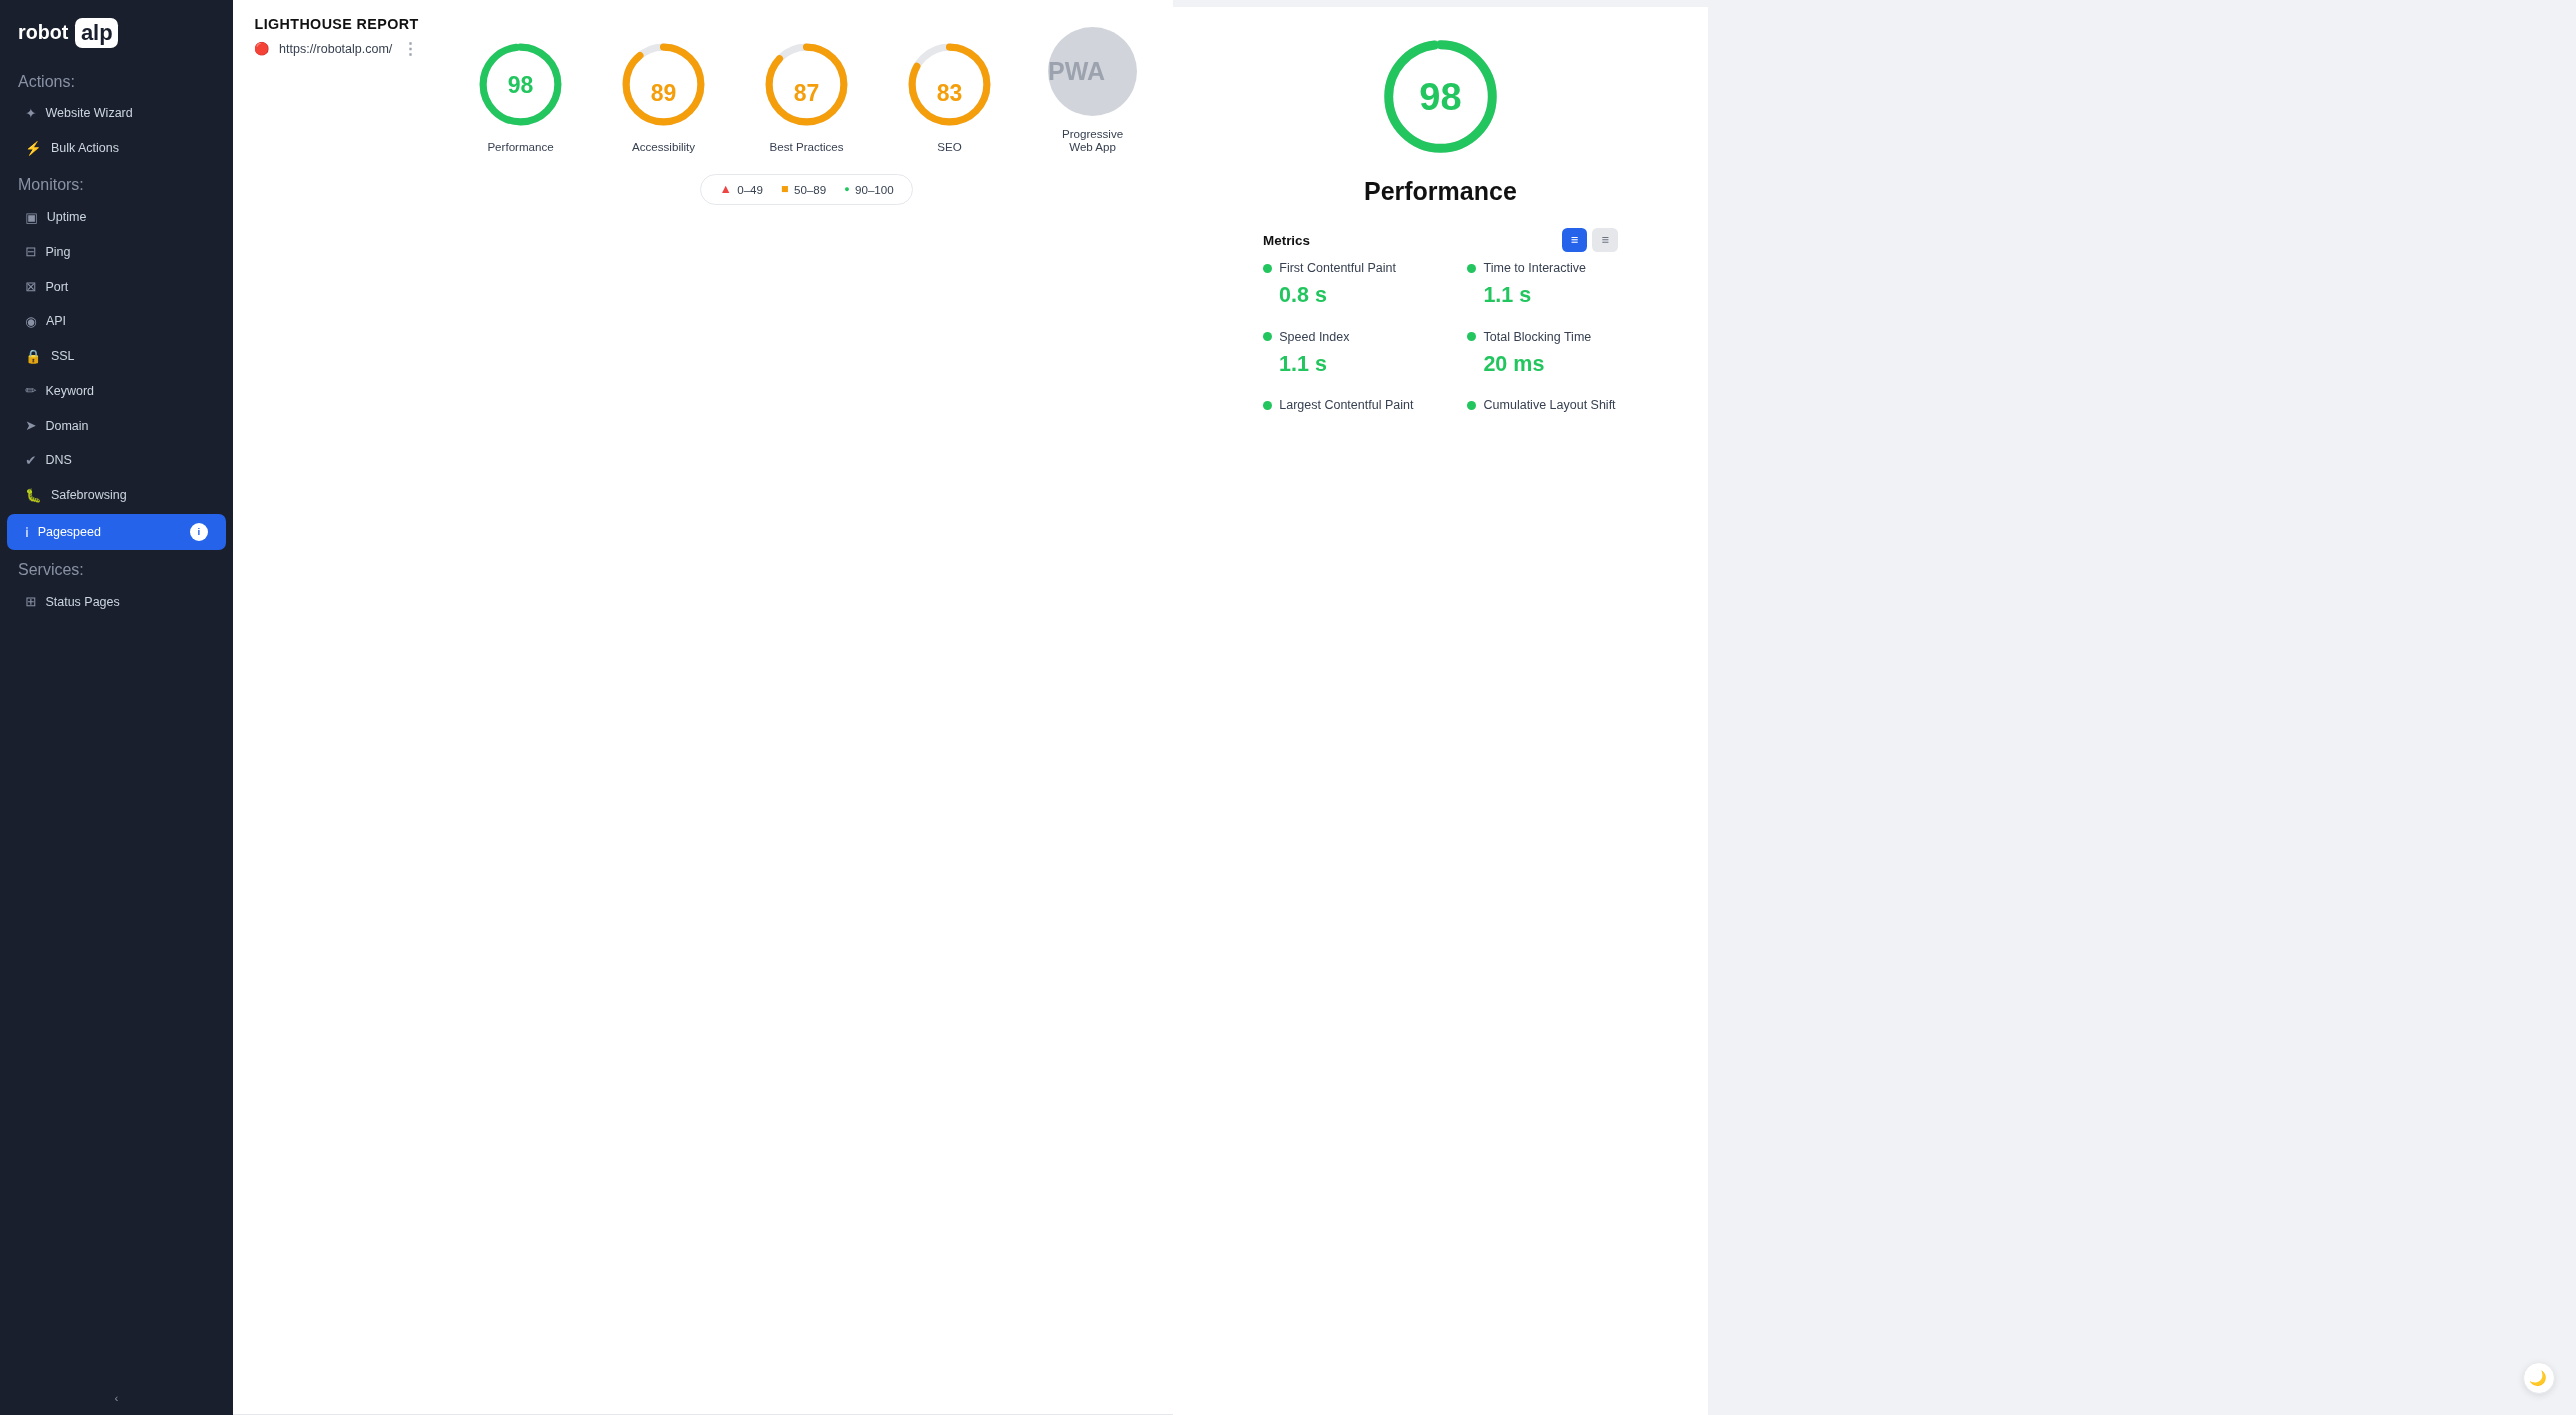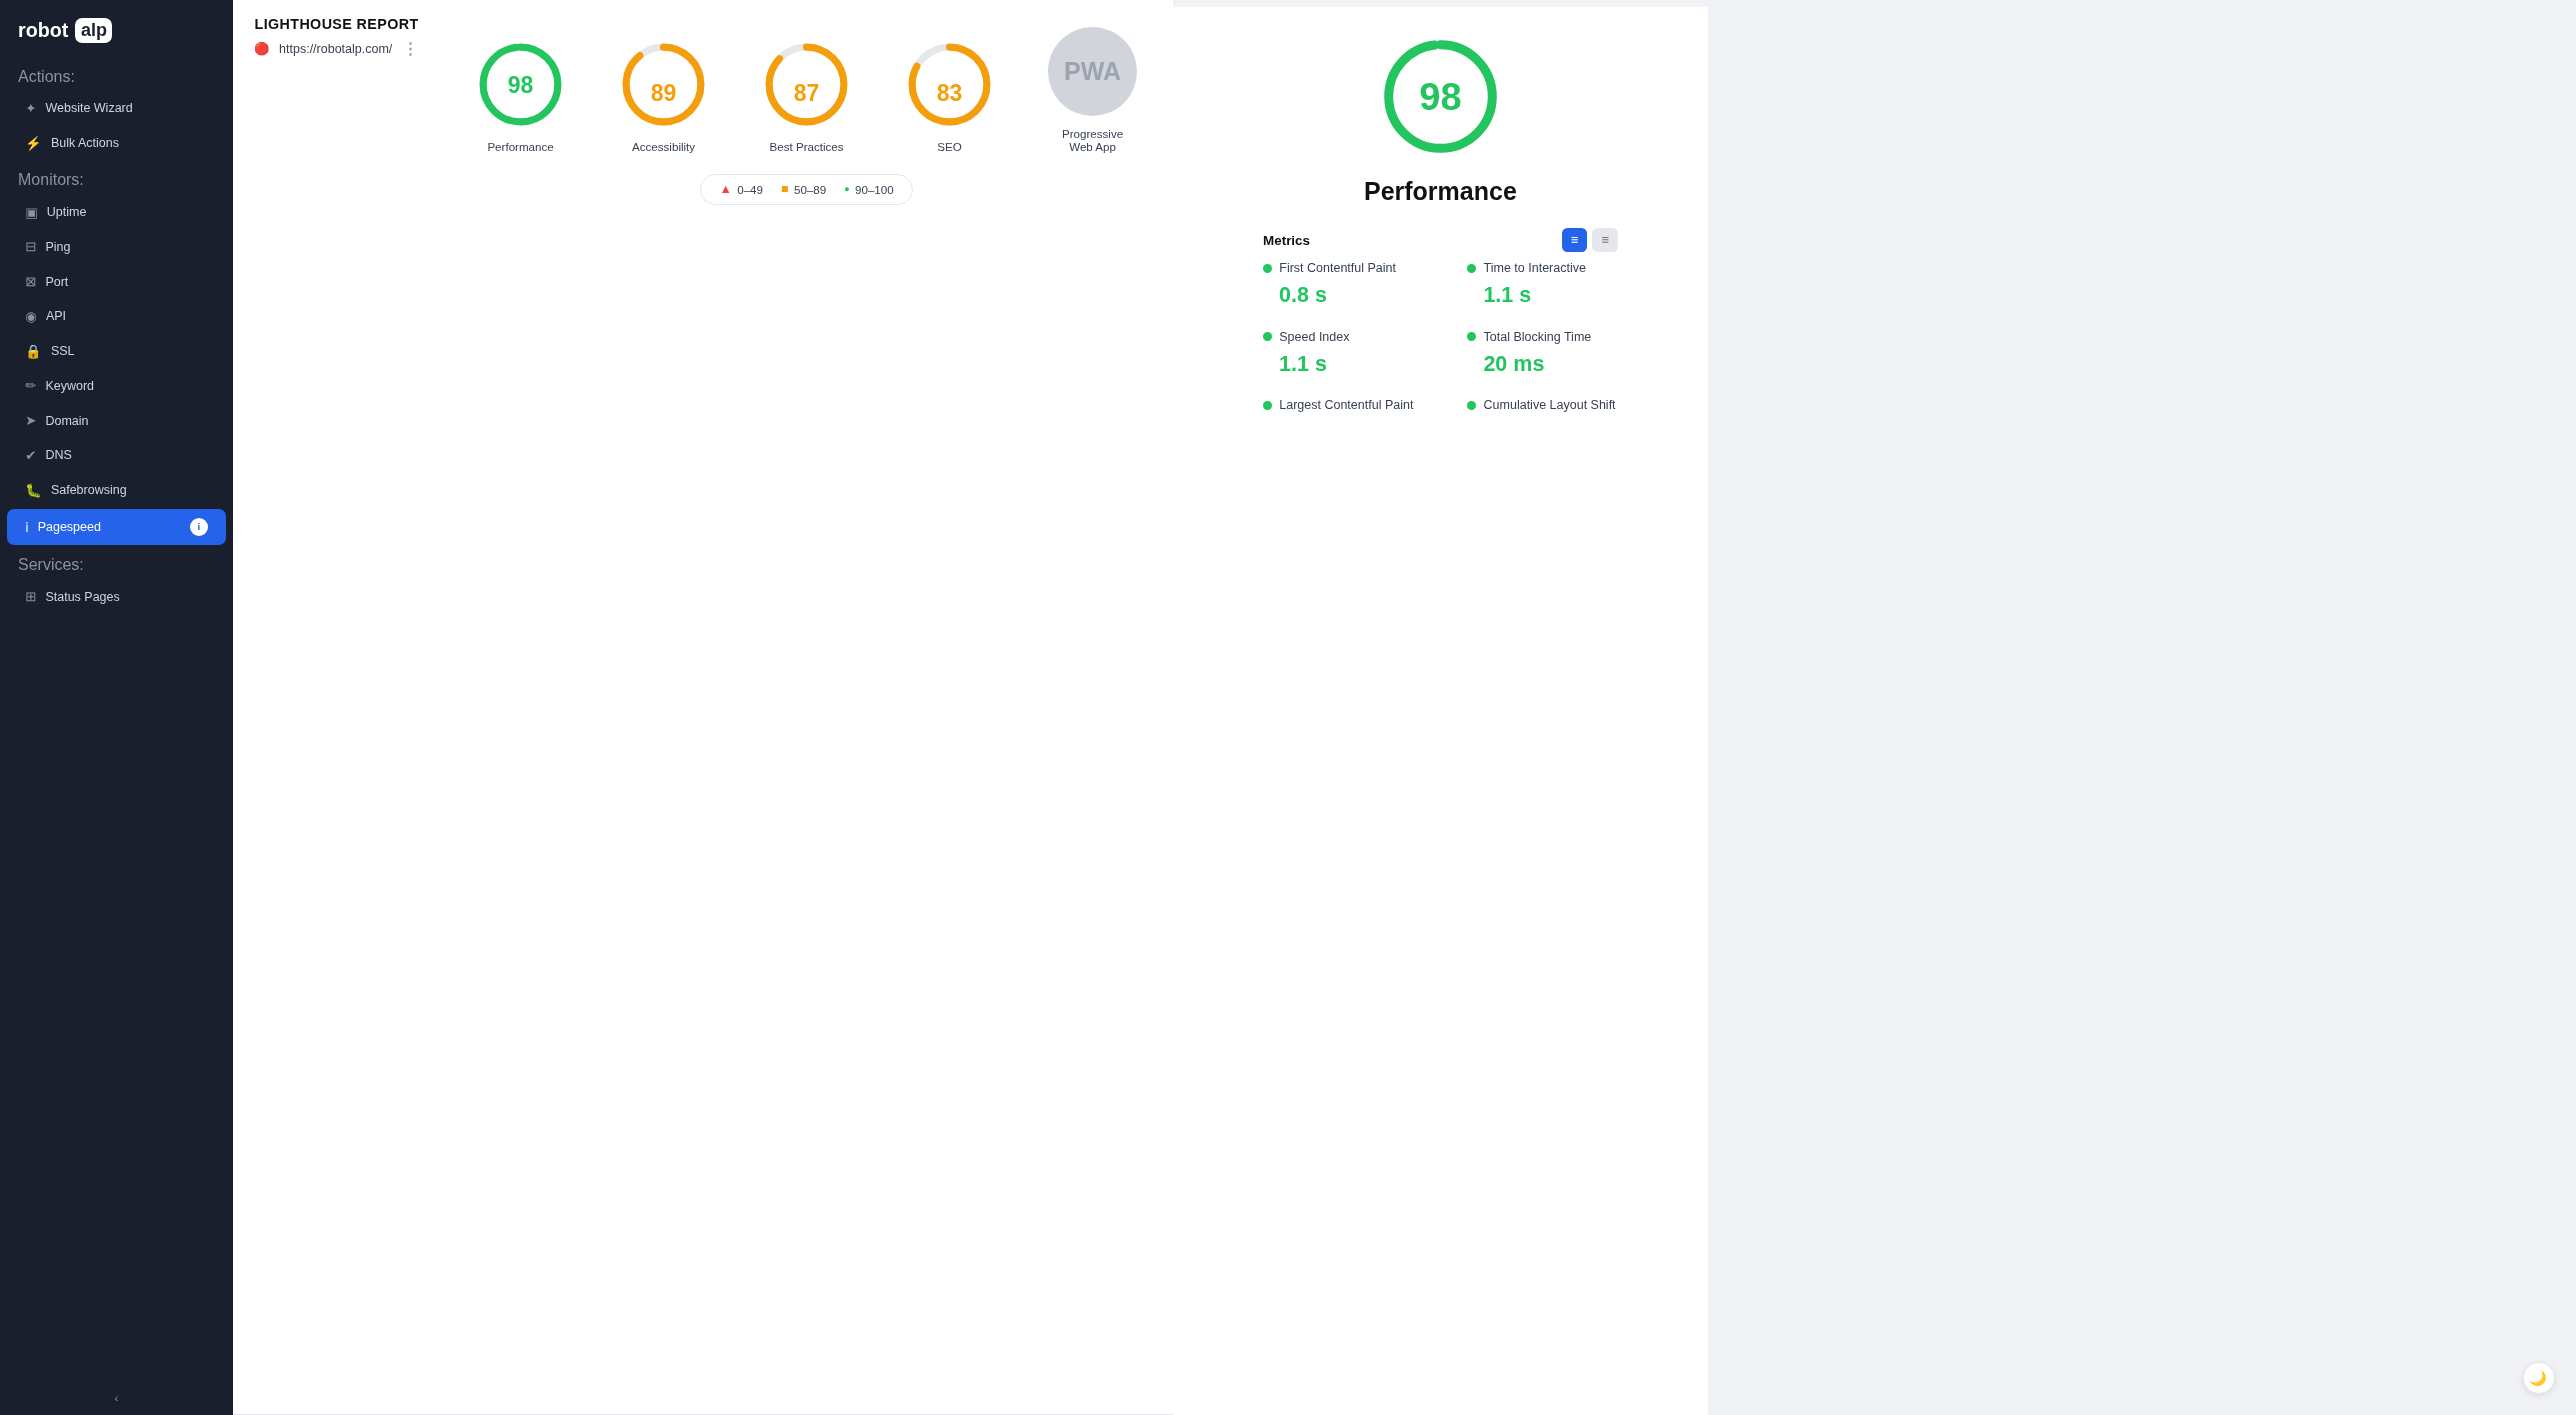--- a/index.html
+++ b/index.html
@@ -21,21 +21,21 @@
       display: flex;
       align-items: center;
       gap: 7.2px;
     }
     .logo-box {
       background: #fff;
       border-radius: 7.2px;
       padding: 1.8px 5.4px;
       color: #1a1f2e;
       font-weight: 900;
-      font-size: 18px;
+      font-size: 22px;
     }
     .sidebar-section-label {
       font-size: 16px;
       color: #8892a4;
       padding: 10.7px 18px 5.4px;
       font-weight: 400;
     }
     .sidebar-item {
       display: flex;
       align-items: center;
@@ -152,21 +152,21 @@
     .score-green { stroke: #22c55e; }
     .score-orange { stroke: #f59e0b; }
     .score-num-green { color: #22c55e; }
     .score-num-orange { color: #f59e0b; margin-top: 8px; }
 
     
     .pwa-circle {
       width: 89px; height: 89px;
       border-radius: 50%;
       background: #d1d5db;
-      display: flex; align-items: center; justify-content: center;
+      display: flex; align-items: center; 
       font-size: 25px;
       color: #9ca3af;
       font-weight: 700;
     }
     .pwa-label { font-size: 11.6px; color: #374151; text-align: center; }
 
     
     .legend {
       display: flex;
       gap: 18px;

